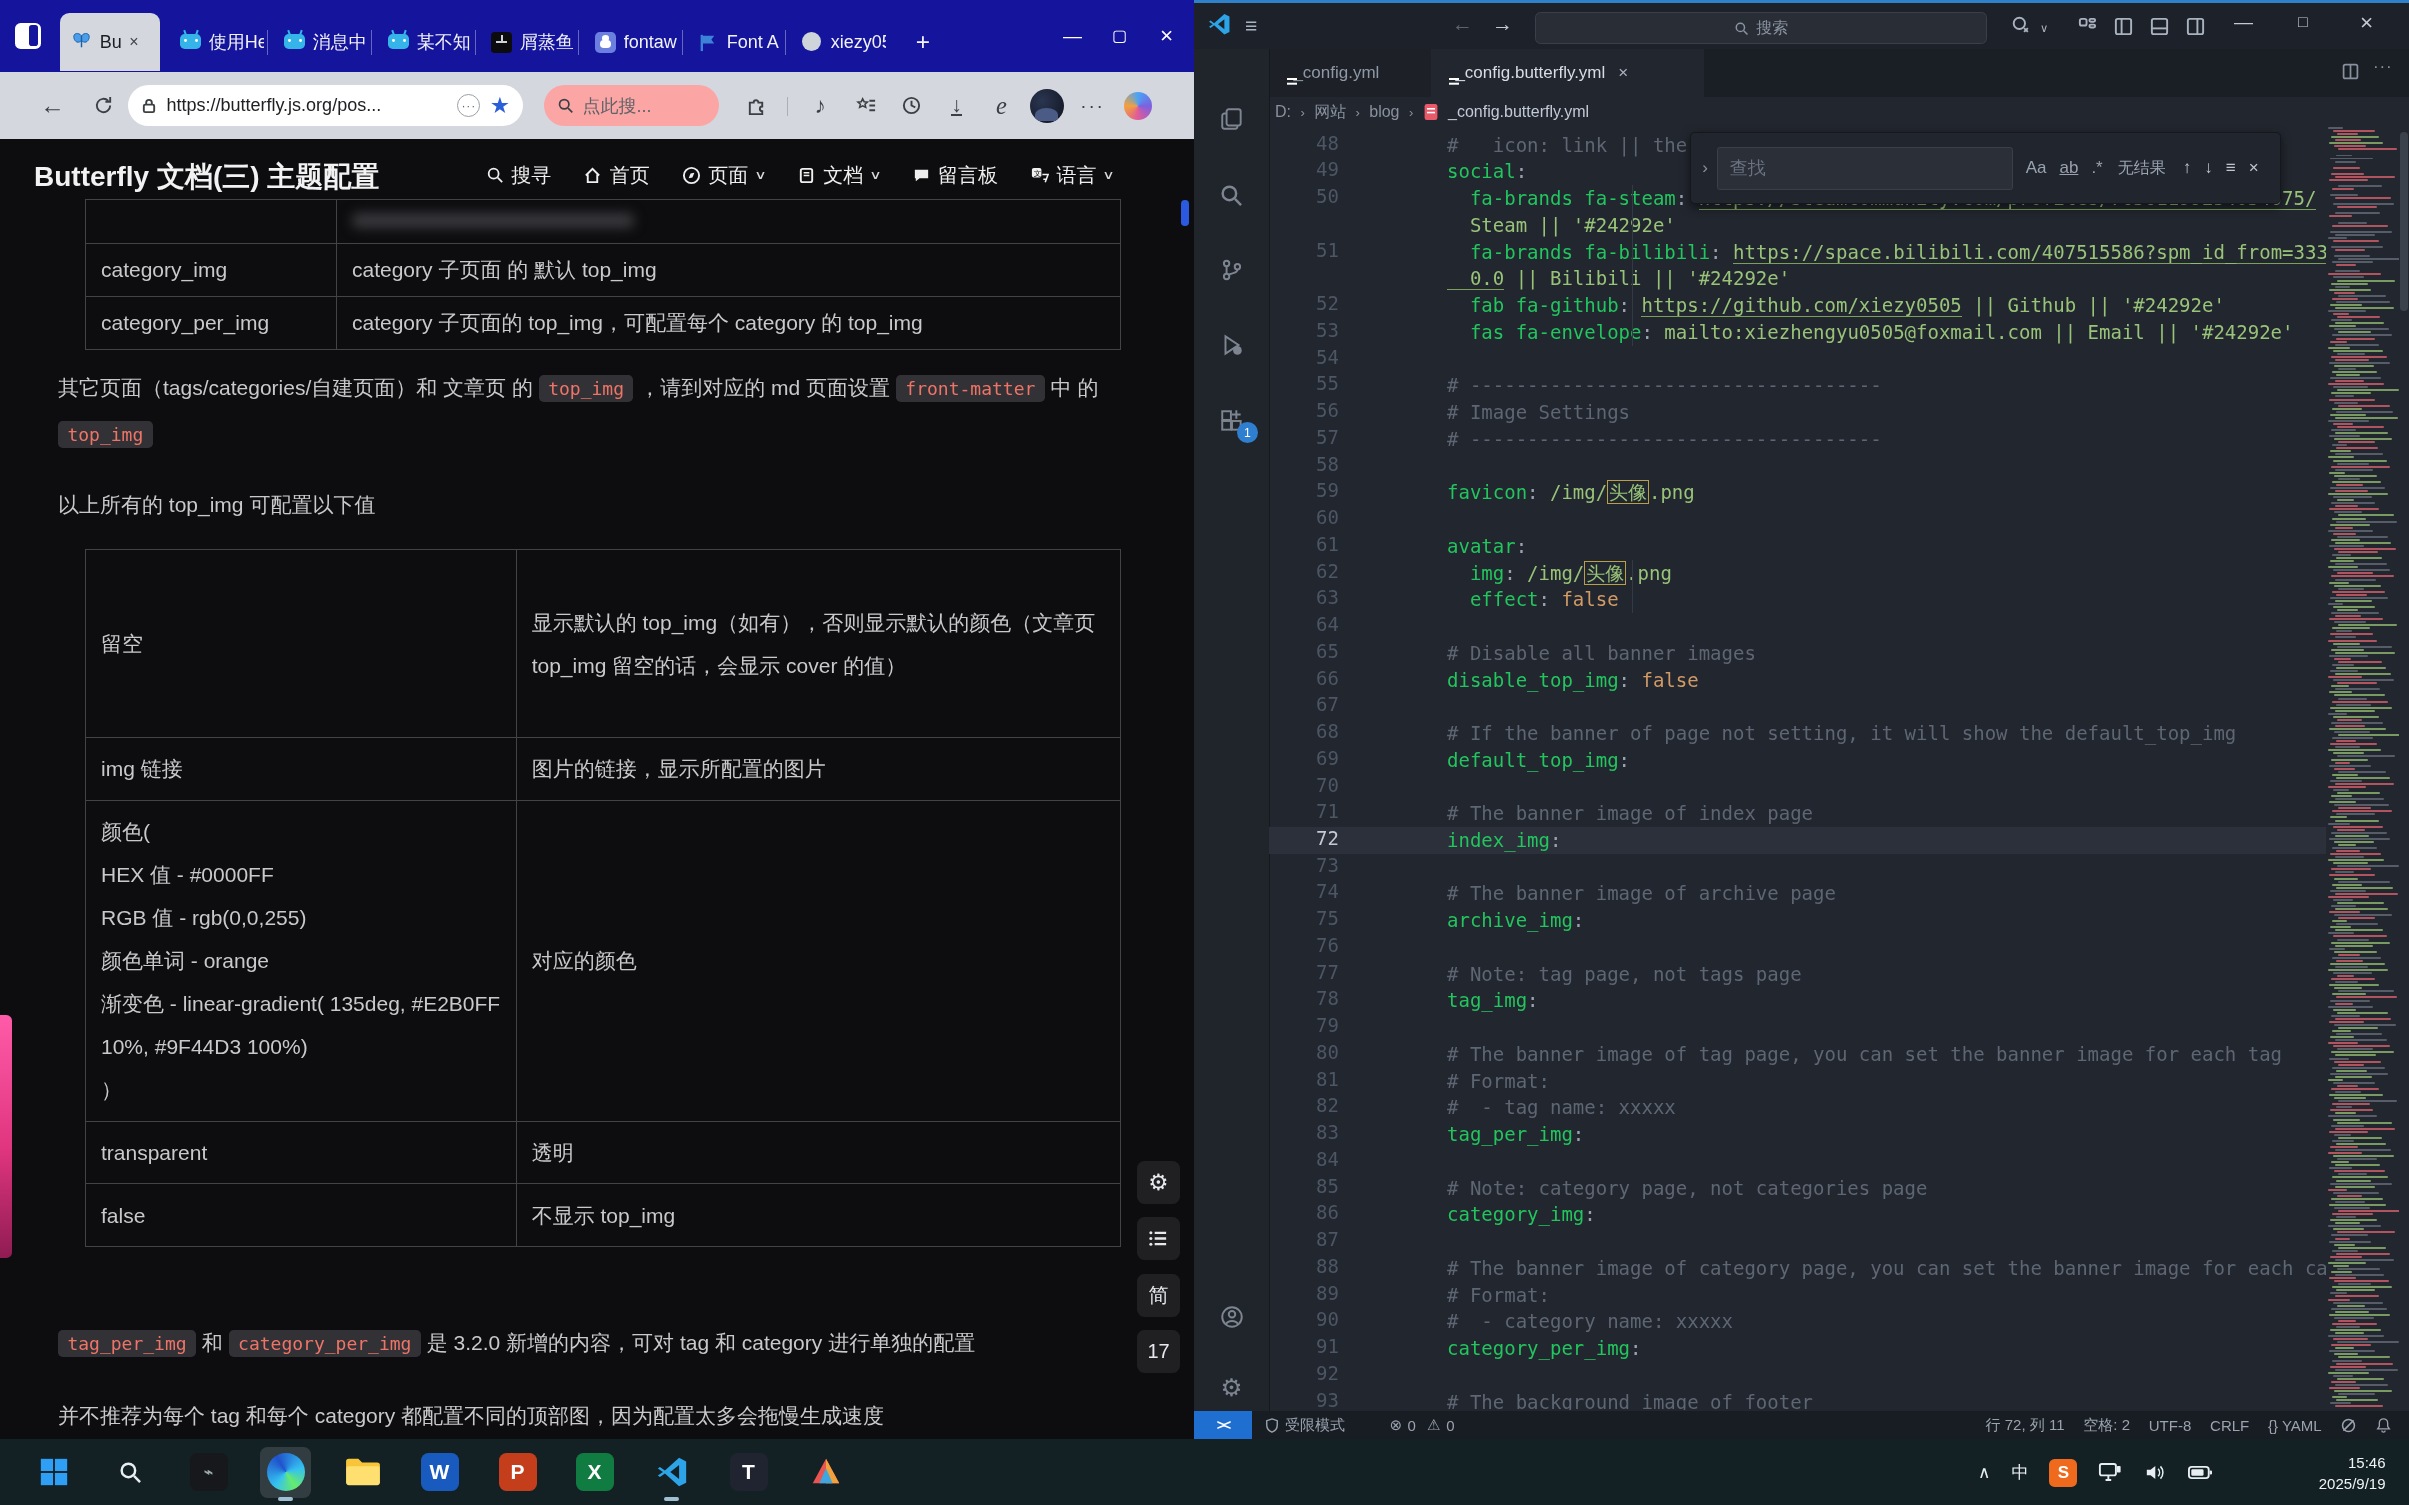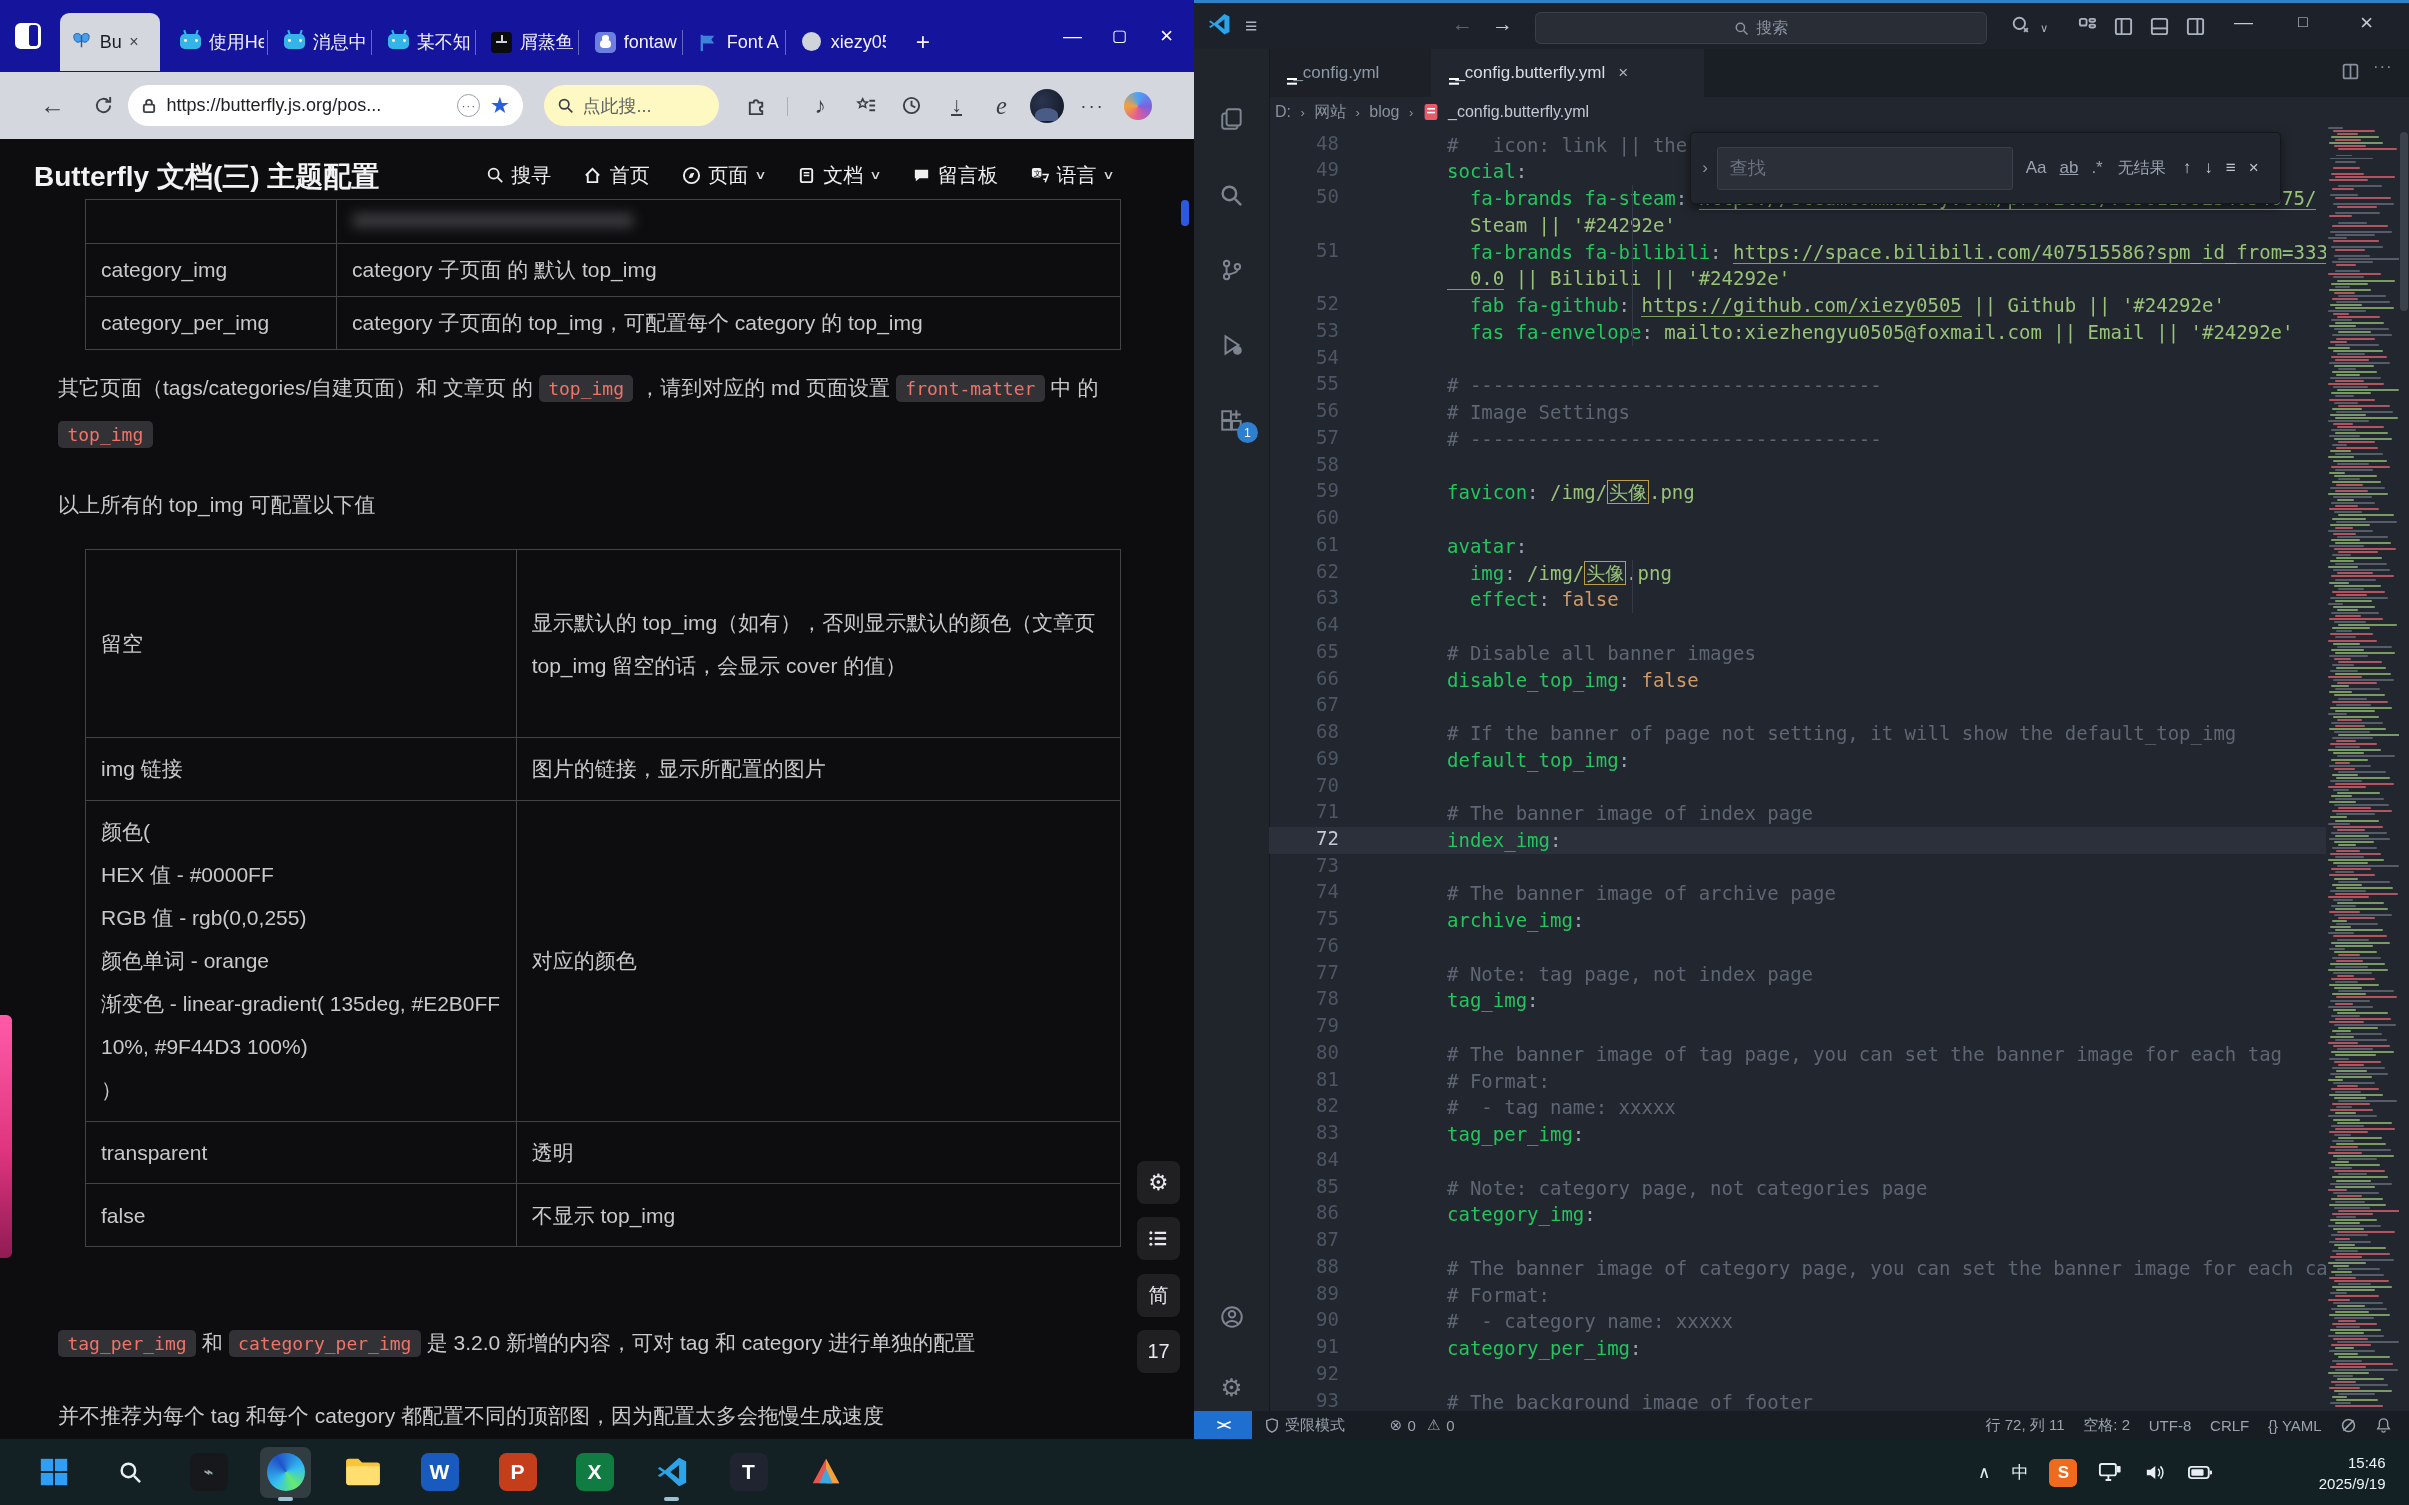--- a/index.html
+++ b/index.html
@@ -189,21 +189,21 @@
         <svg width="16" height="16" viewBox="0 0 17 17">
             <rect x="3" y="7" width="11" height="8" rx="1.5" class="mag"></rect>
             <path d="M5.5 7V5a3 3 0 0 1 6 0v2" class="mag"></path>
           </svg>
         <span class="urltxt">https://butterfly.js.org/pos...</span>
         <span style="flex:1"></span>
         <span class="badge-dots">···</span>
         <span style="color:#2b5fd9;font-size:22.6px;">★</span>
       </div>
     </div>
-    <div class="pill" style="left:544px;width:175px;background:#fef9c3;">
+    <div class="pill" style="left:544px;width:175px;background:#fca5a5;">
       <div class="flex" style="height:41px;padding:0 13px;gap:8.5px;color:#5f6368;">
         <svg width="17" height="17" viewBox="0 0 20 20">
             <circle cx="8.5" cy="8.5" r="5.5" class="mag"></circle>
             <path d="M13 13l5 5" class="mag"></path>
           </svg>
         <span style="font-size:18px;">点此搜...</span>
       </div>
     </div>
     <div class="tbicon" style="left:736px;">
       <svg width="21" height="21" viewBox="0 0 22 22">
@@ -588,21 +588,21 @@
       <div class="crow" style="top: 700px;"><span class="key">index_img</span><span class="pun">:</span></div>
       <div class="gutter" style="top: 727px; left: 0px; color: rgb(77, 86, 100);">73</div>
       <div class="crow" style="top: 727px;"></div>
       <div class="gutter" style="top: 753px; left: 0px; color: rgb(77, 86, 100);">74</div>
       <div class="crow" style="top: 753px;"><span class="cm"># The banner image of archive page</span></div>
       <div class="gutter" style="top: 780px; left: 0px; color: rgb(77, 86, 100);">75</div>
       <div class="crow" style="top: 780px;"><span class="key">archive_img</span><span class="pun">:</span></div>
       <div class="gutter" style="top: 807px; left: 0px; color: rgb(77, 86, 100);">76</div>
       <div class="crow" style="top: 807px;"></div>
       <div class="gutter" style="top: 834px; left: 0px; color: rgb(77, 86, 100);">77</div>
-      <div class="crow" style="top: 834px;"><span class="cm"># Note: tag page, not index page</span></div>
+      <div class="crow" style="top: 834px;"><span class="cm"># Note: tag page, not tags page</span></div>
       <div class="gutter" style="top: 860px; left: 0px; color: rgb(77, 86, 100);">78</div>
       <div class="crow" style="top: 860px;"><span class="key">tag_img</span><span class="pun">:</span></div>
       <div class="gutter" style="top: 887px; left: 0px; color: rgb(77, 86, 100);">79</div>
       <div class="crow" style="top: 887px;"></div>
       <div class="gutter" style="top: 914px; left: 0px; color: rgb(77, 86, 100);">80</div>
       <div class="crow" style="top: 914px;"><span class="cm"># The banner image of tag page, you can set the banner image for each tag</span></div>
       <div class="gutter" style="top: 941px; left: 0px; color: rgb(77, 86, 100);">81</div>
       <div class="crow" style="top: 941px;"><span class="cm"># Format:</span></div>
       <div class="gutter" style="top: 967px; left: 0px; color: rgb(77, 86, 100);">82</div>
       <div class="crow" style="top: 967px;"><span class="cm">#  - tag name: xxxxx</span></div>

